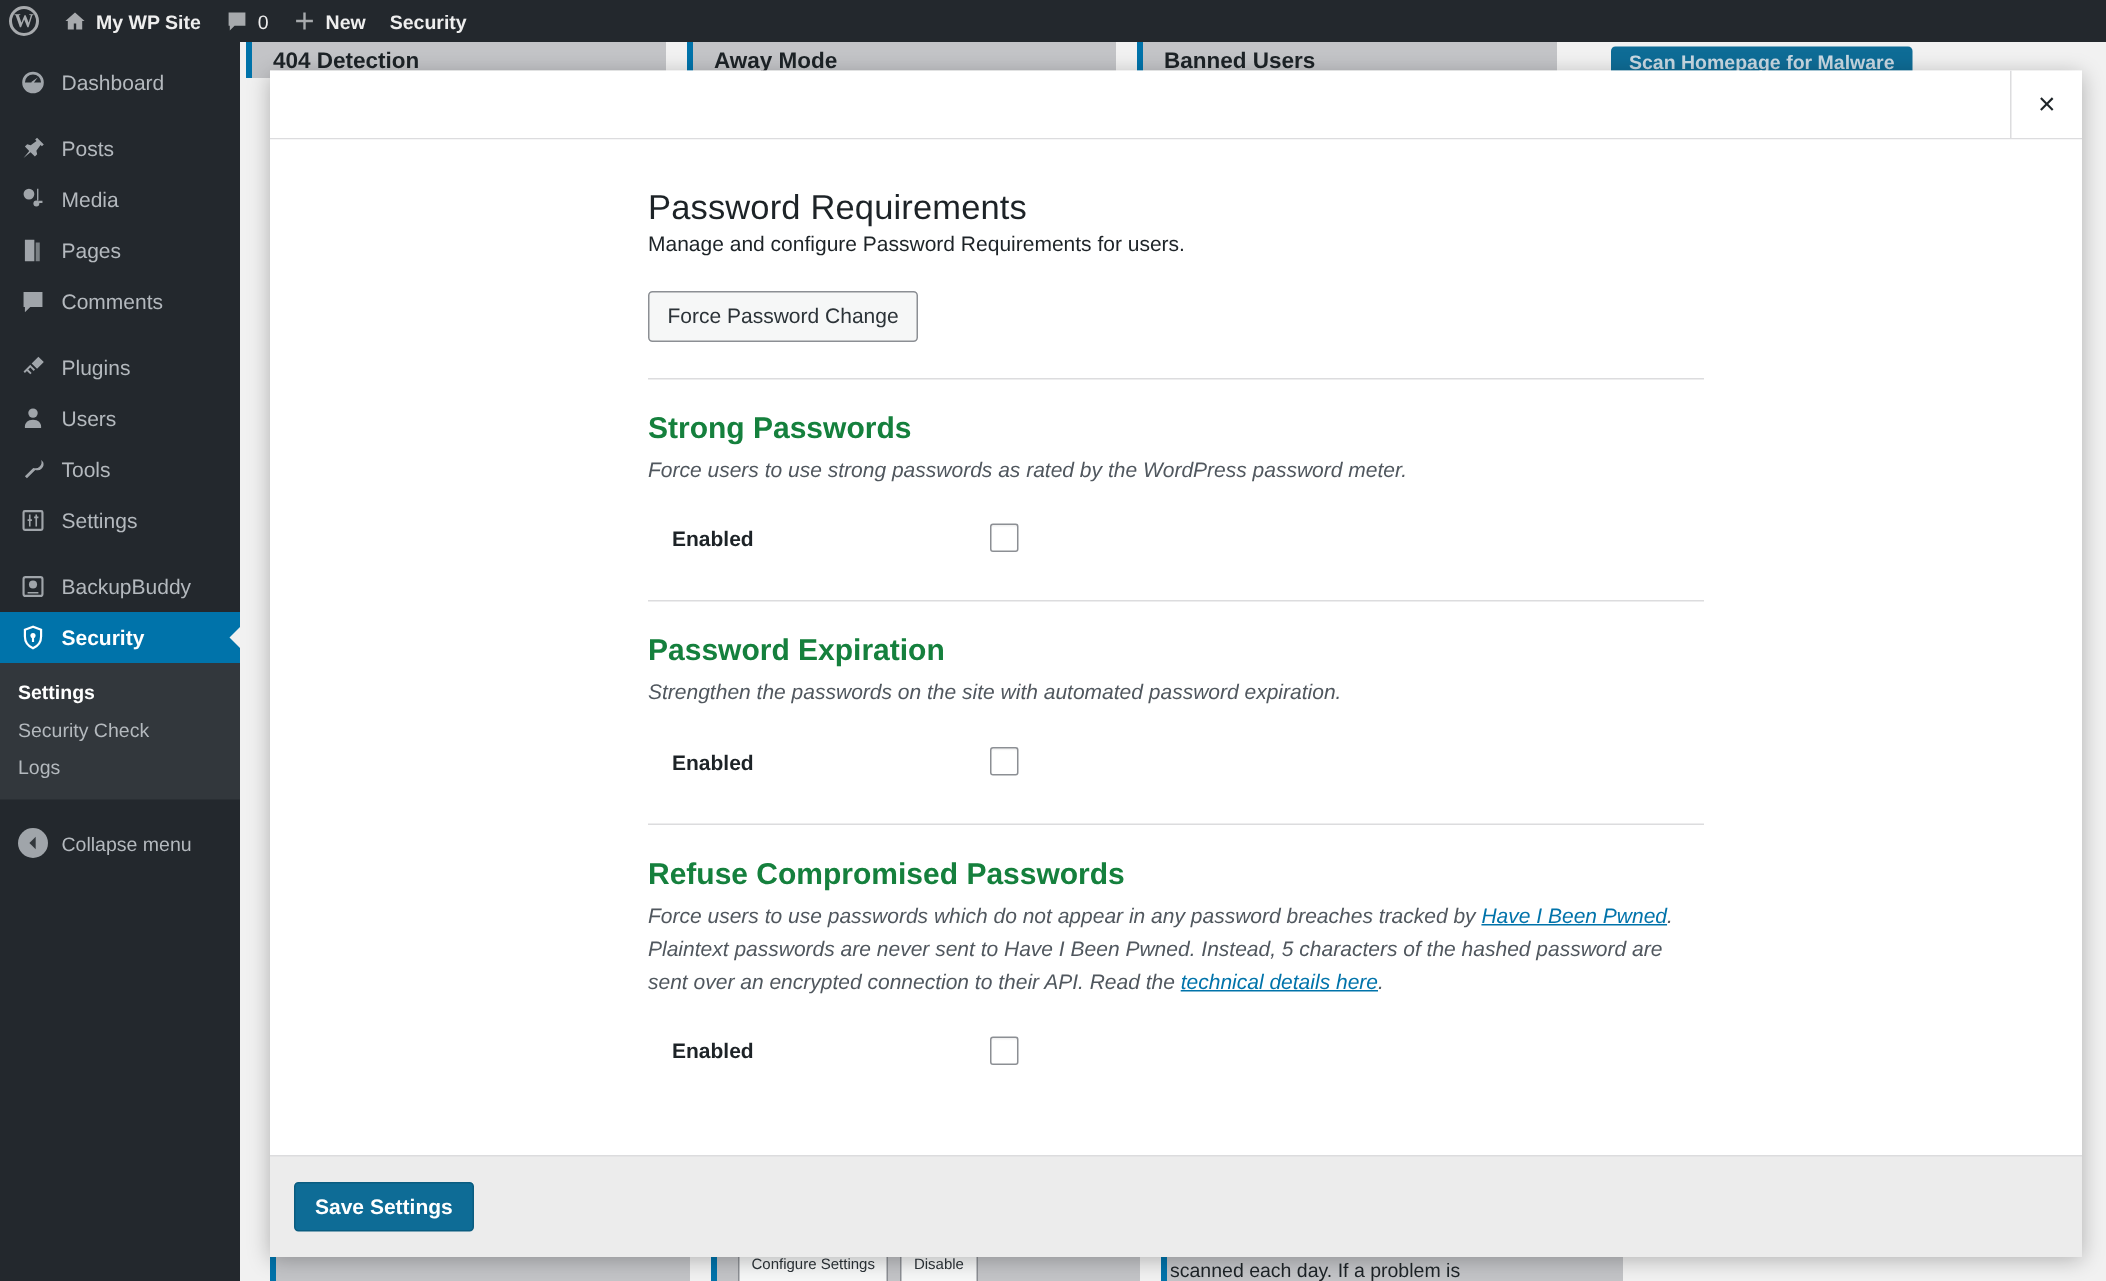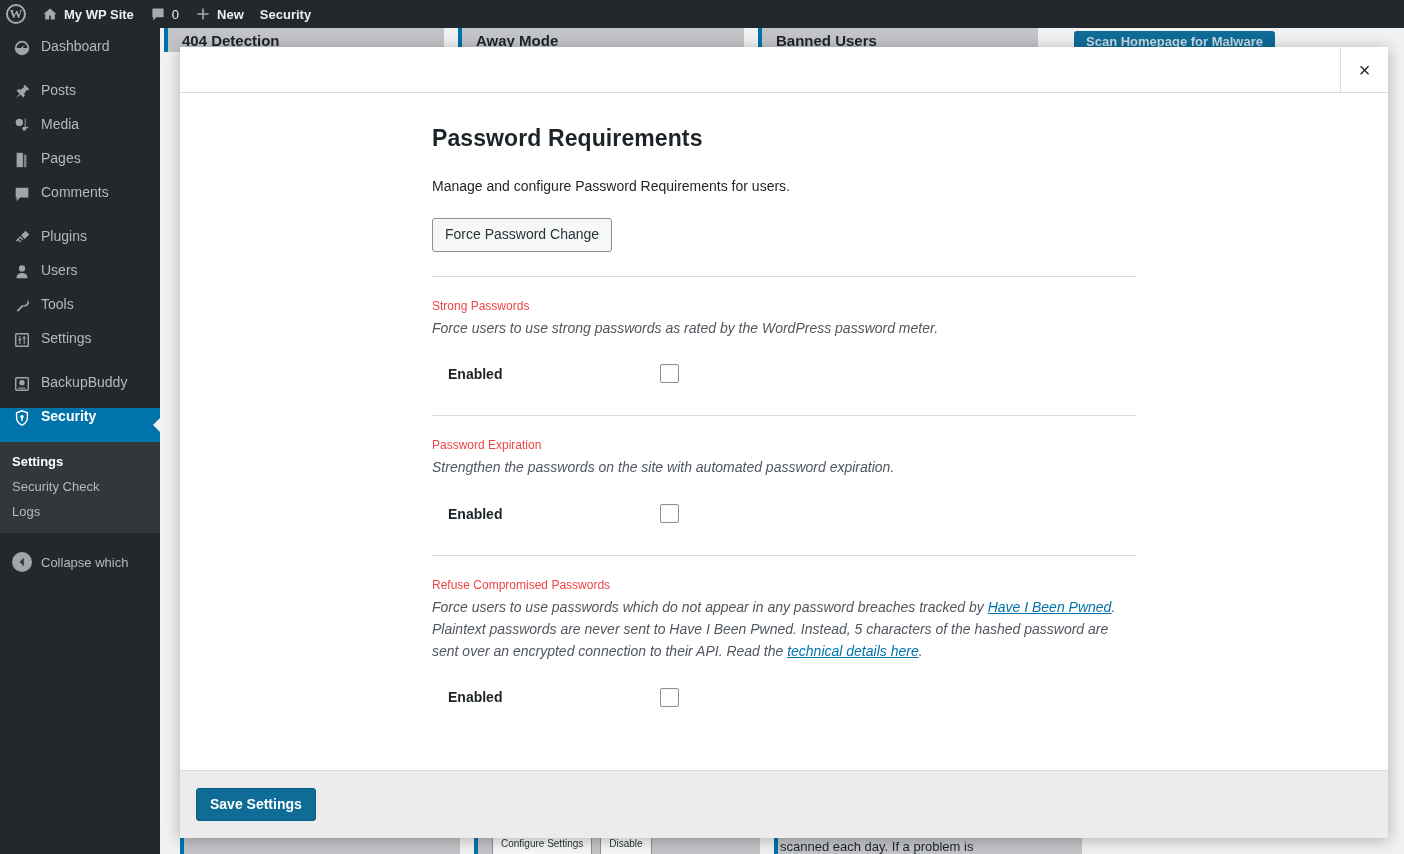--- a/index.html
+++ b/index.html
@@ -28,21 +28,21 @@
     font-family: "Liberation Serif", serif; font-weight: bold; }
   .ab-ico { fill: #a7aaad; display: block; }
   .ab-strong { font-weight: 700; }
 
   
   #adminmenu {
     position: absolute; top: 28px; left: 0; width: 160px; height: 826px;
     background: #23282d; z-index: 25;
   }
   .menu-item {
-    position: relative; display: flex; 
+    position: relative; display: flex; align-items: center;
     height: 34px; padding-left: 12px; color: #b4b9be;
     font-size: 14px; font-weight: 400;
   }
   .menu-item .mi-ico {
     width: 20px; height: 20px; margin-right: 9px;
     display: flex; align-items: center; justify-content: center;
     flex: 0 0 20px;
   }
   .menu-item .mi-ico svg { fill: #a0a5aa; display: block; }
   .menu-item.current { background: #0073aa; color: #fff; font-weight: 600; }
@@ -121,33 +121,33 @@
   }
   .modal-close {
     width: 48px; border-left: 1px solid #dcdcde;
     display: flex; align-items: center; justify-content: center;
     font-size: 20px; color: #1d2327; line-height: 1;
   }
   .modal-body { flex: 1 1 auto; overflow: hidden; background: #fff; }
   .modal-inner { width: 704px; margin-left: 252px; padding-top: 32px; }
 
   .pr-title {
-    font-size: 23px; font-weight: 700; color: #1d2327;
-    letter-spacing: .1px; margin-bottom: 24px;
+    font-size: 23px; font-weight: 400; color: #1d2327;
+    letter-spacing: .1px; 
   }
   .pr-para { font-size: 14px; color: #1d2327; margin-bottom: 21px; line-height: 1.5; }
   .btn-secondary {
     display: inline-block; background: #f6f7f7; border: 1px solid #8c8f94;
     border-radius: 3px; color: #2c3338; font-size: 14px;
     padding: 6px 12px; line-height: 1.4;
   }
   .hr { height: 1px; background: #dcdcde; margin: 24px 0 0 0; }
 
   .section { padding-top: 22px; }
-  .sec-title { font-size: 12px; font-weight: 400; color: #ef4444; margin-bottom: 5px; }
+  .sec-title { font-size: 20px; font-weight: 700; color: #15803d; margin-bottom: 5px; }
   .sec-desc { font-size: 14px; font-style: italic; color: #50575e; line-height: 1.56; }
   .sec-desc a { color: #0073aa; text-decoration: underline; font-style: italic; }
   .field-row { display: flex; align-items: center; margin-top: 25px; padding-left: 16px; }
   .field-label { font-size: 14px; font-weight: 700; color: #1d2327; width: 212px; }
   .cbox {
     width: 19px; height: 19px; border: 1px solid #8c8f94;
     background: #fff; border-radius: 2px; box-shadow: inset 0 1px 1px rgba(0,0,0,.06);
   }
 
   .modal-footer {
@@ -353,21 +353,21 @@
       <div class="submenu-item">Security Check</div>
       <div class="submenu-item">Logs</div>
     </div>
 
     <div class="collapse">
       <span class="c-ico">
         <svg width="12" height="12" viewBox="0 0 20 20">
             <path d="M13 3 6 10l7 7z"></path>
           </svg>
       </span>
-      <span>Collapse which</span>
+      <span>Collapse menu</span>
     </div>
   </div>
 
   <div id="overlay">
     <div id="modal">
 
       <div class="modal-header">
         <div class="modal-close">×</div>
       </div>
 

